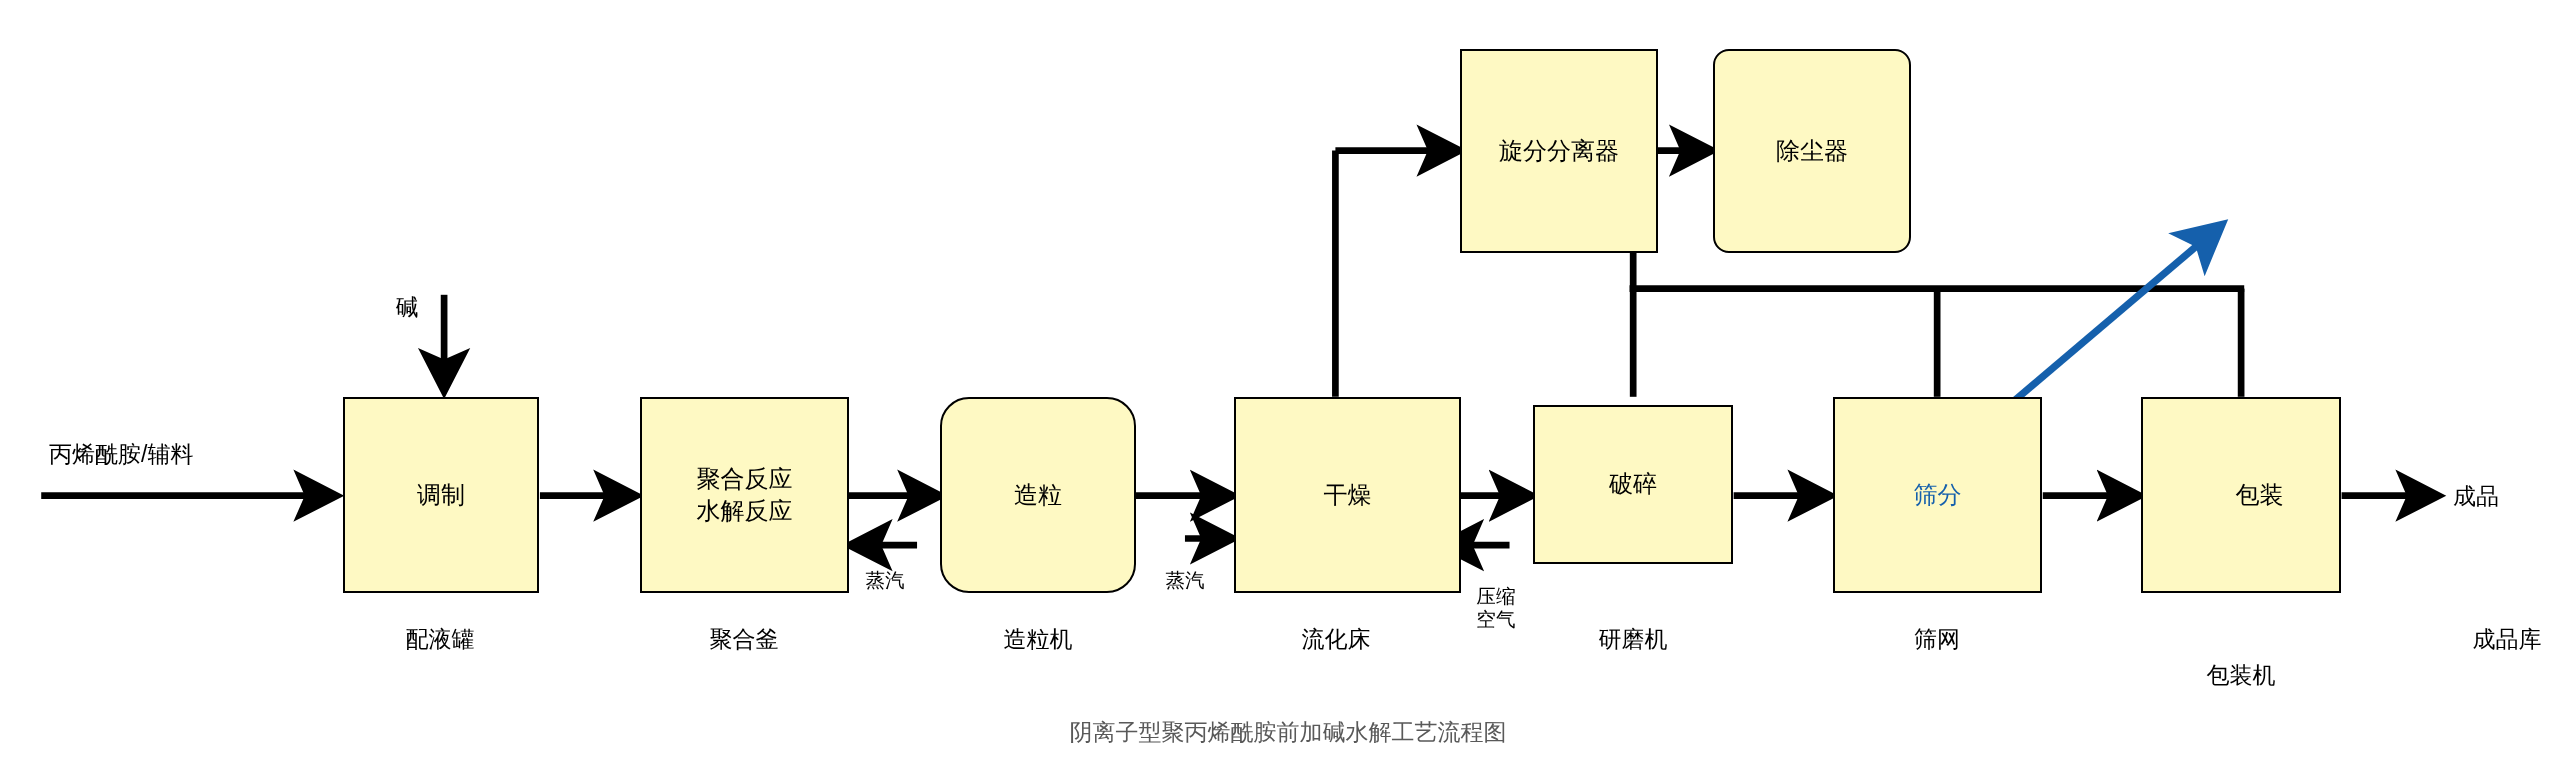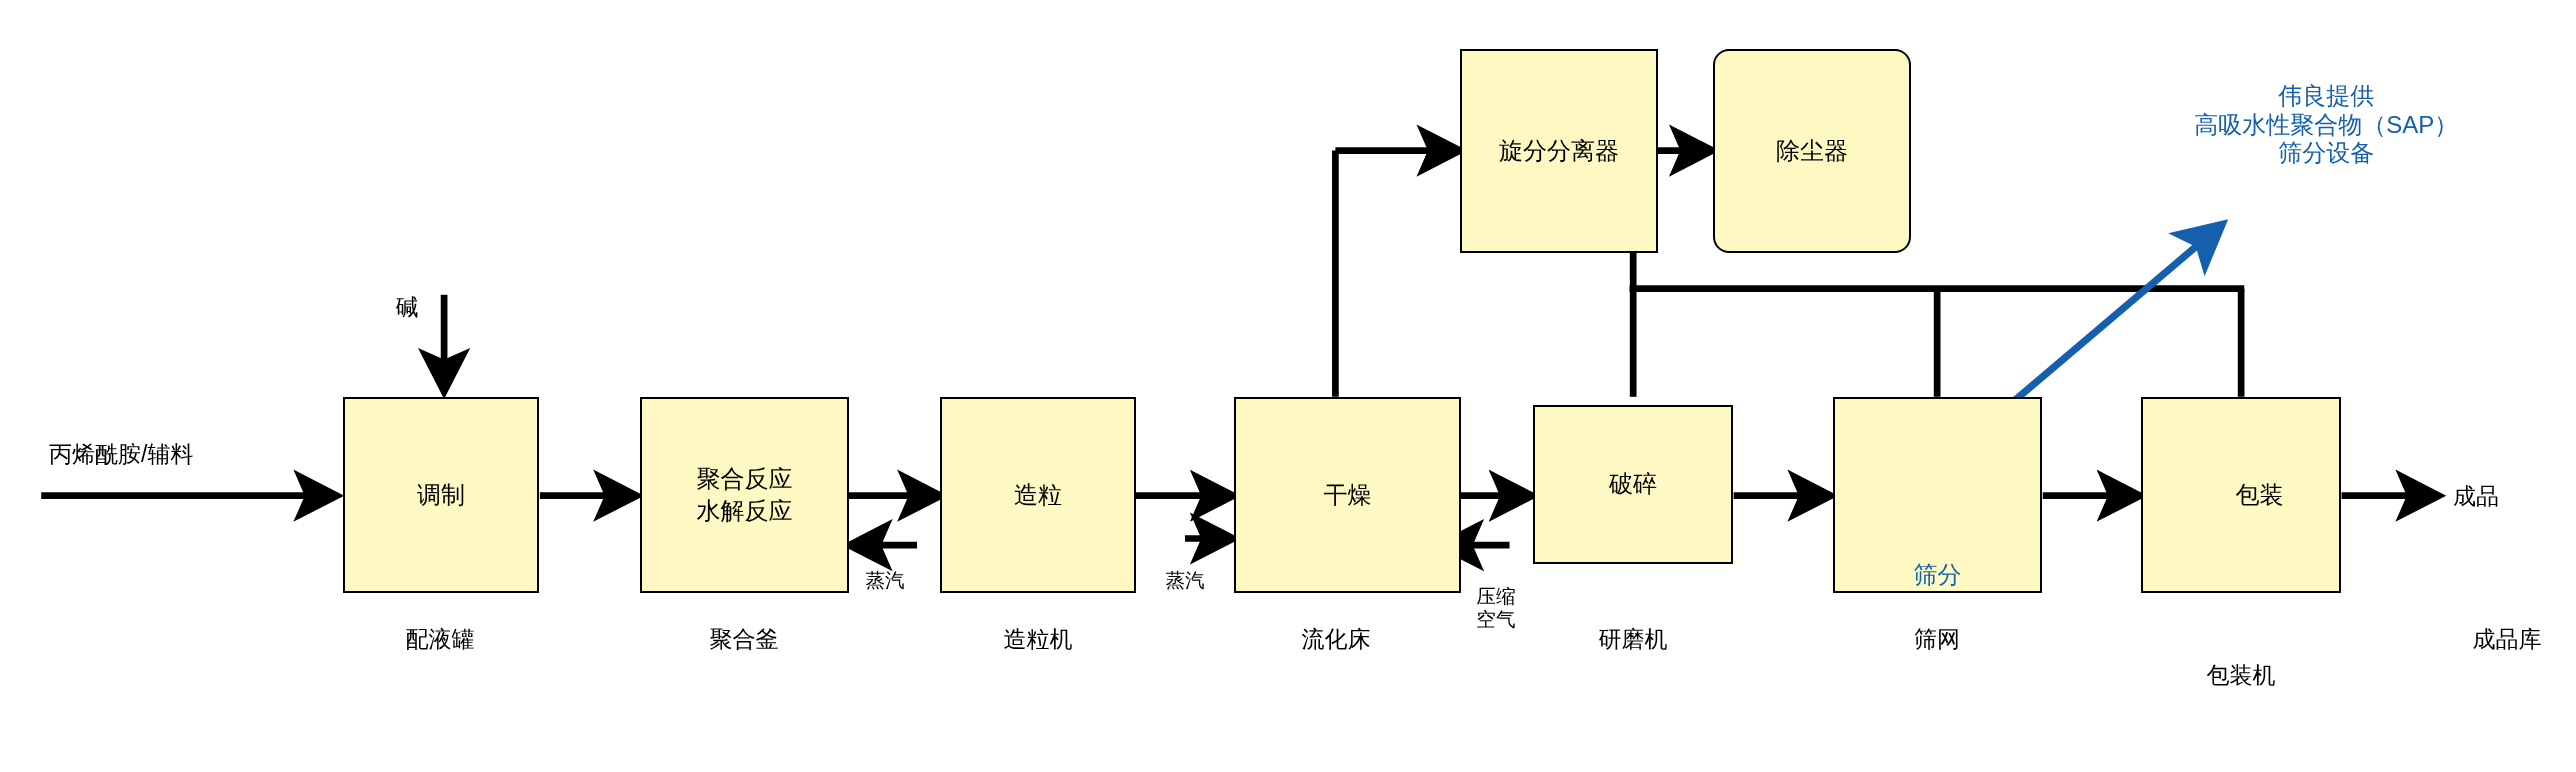--- a/index.html
+++ b/index.html
@@ -25,21 +25,21 @@
   .pbox .bl{display:block;}
   .lbl{
     position:absolute;
     color:#000;
     text-align:center;
     white-space:pre;
     line-height:1.2;
   }
   .lbl.gray{color:#595959;}
   .lbl.blue{color:#1560ac;}
-  .blue-txt{color:#1560ac;align-items:flex-end;}
+  .blue-txt{color:#1560ac;}
   .t44{font-size:23px;}
   .t38{font-size:19.6px;}
   .t46{font-size:24px;}
   .center-x{transform:translateX(-50%);}
 </style>
 </head>
 <body>
 
 <div id="stage">
 
@@ -97,21 +97,21 @@
     <span>调制</span>
   </div>
 
   <div class="pbox t46" style="left:640px;top:397px;width:209px;height:196px;">
     <span>
       <span class="bl">聚合反应</span>
       <span class="bl">水解反应</span>
     </span>
   </div>
 
-  <div class="pbox t46" style="left:940px;top:397px;width:196px;height:196px;">
+  <div class="pbox t46" style="left:940px;top:397px;width:196px;height:196px;border-radius:29px;">
     <span>造粒</span>
   </div>
 
   <div class="pbox t46" style="left:1234px;top:397px;width:227px;height:196px;">
     <span>干燥</span>
   </div>
 
   <div class="pbox t46" style="left:1533px;top:397px;width:200px;height:159px;margin-top:8px;">
     <span>破碎</span>
   </div>
@@ -149,21 +149,17 @@
 
   <div class="lbl t38 center-x" style="left:1185px;top:569px;">蒸汽</div>
 
   <div class="lbl t38 center-x" style="left:1485px;top:561px;">
     <span class="bl">压缩</span>
     <span class="bl">空气</span>
   </div>
 
   <div class="lbl t44" style="left:2453px;top:483px;">成品</div>
 
-  <div class="lbl blue t46" style="left:2313px;top:53px;text-align:center;transform:translateX(-50%);">
-    <span class="bl">伟良提供</span>
-    <span class="bl">高吸水性聚合物（SAP）</span>
-    <span class="bl">筛分设备</span>
-  </div>
 
+  <div class="lbl gray t44 center-x" style="left:1288px;top:719px;">阴离子型聚丙烯酰胺前加碱水解工艺流程图</div>
 
 </div>
 
 
 </body></html>

